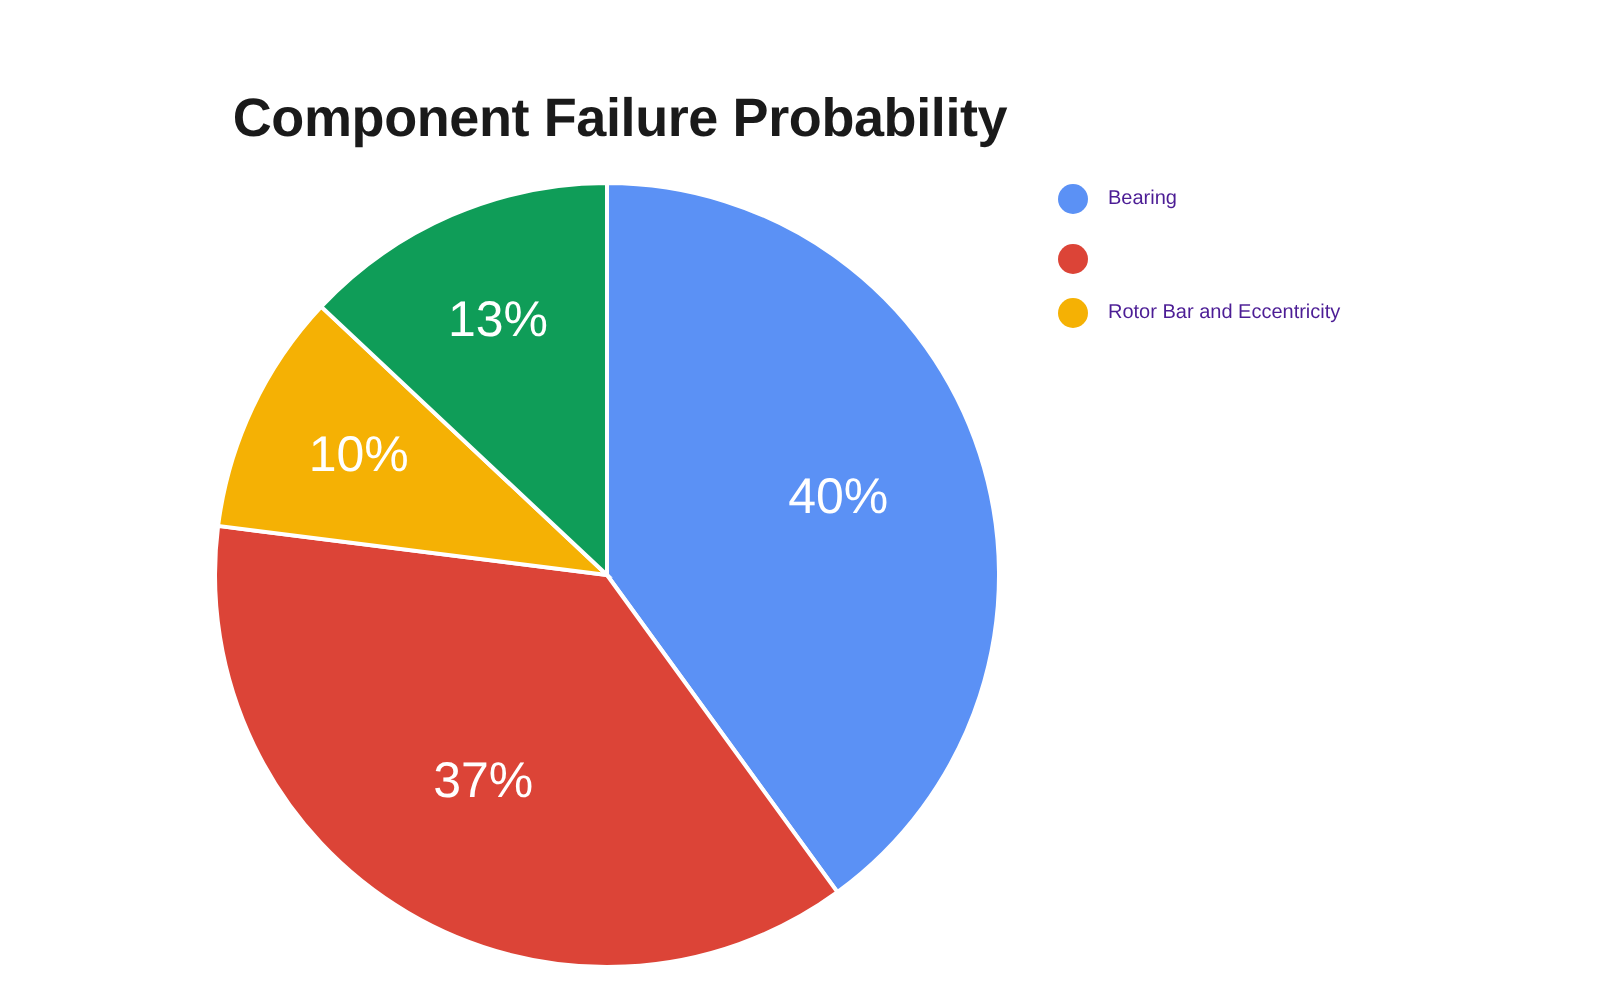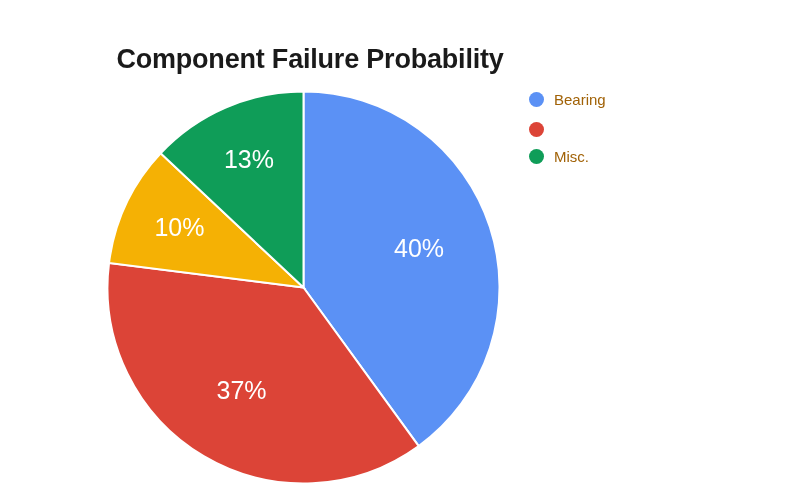--- a/index.html
+++ b/index.html
@@ -78,22 +78,22 @@
     width: 15px;
     height: 15px;
     border-radius: 50%;
     flex: 0 0 auto;
     margin-top: 2px;
   }
 
   .legend-label {
     margin-left: 10px;
     font-family: "Liberation Sans", sans-serif;
-    font-size: 15px;
-    color: #a16207;
+    font-size: 10px;
+    color: #4c1d95;
     line-height: 20px;
     max-width: 122px;
   }
 </style>
 </head>
 <body>
 
 <div id="chart-root">
 
   <div id="chart-title">Component Failure Probability</div>
@@ -117,18 +117,18 @@
 
   <div id="legend">
       <div class="legend-item">
         <span class="legend-swatch" style="background: rgb(91, 145, 245);"></span>
         <span class="legend-label">Bearing</span>
       </div>
       <div class="legend-item">
         <span class="legend-swatch" style="background: rgb(220, 68, 55);"></span>
       </div>
       <div class="legend-item">
-        <span class="legend-swatch" style="background: rgb(15, 157, 88);"></span>
-        <span class="legend-label">Misc.</span>
+        <span class="legend-swatch" style="background: rgb(245, 177, 4);"></span>
+        <span class="legend-label">Rotor Bar and Eccentricity</span>
       </div>
     </div>
 
 </div>
 
 </body></html>

